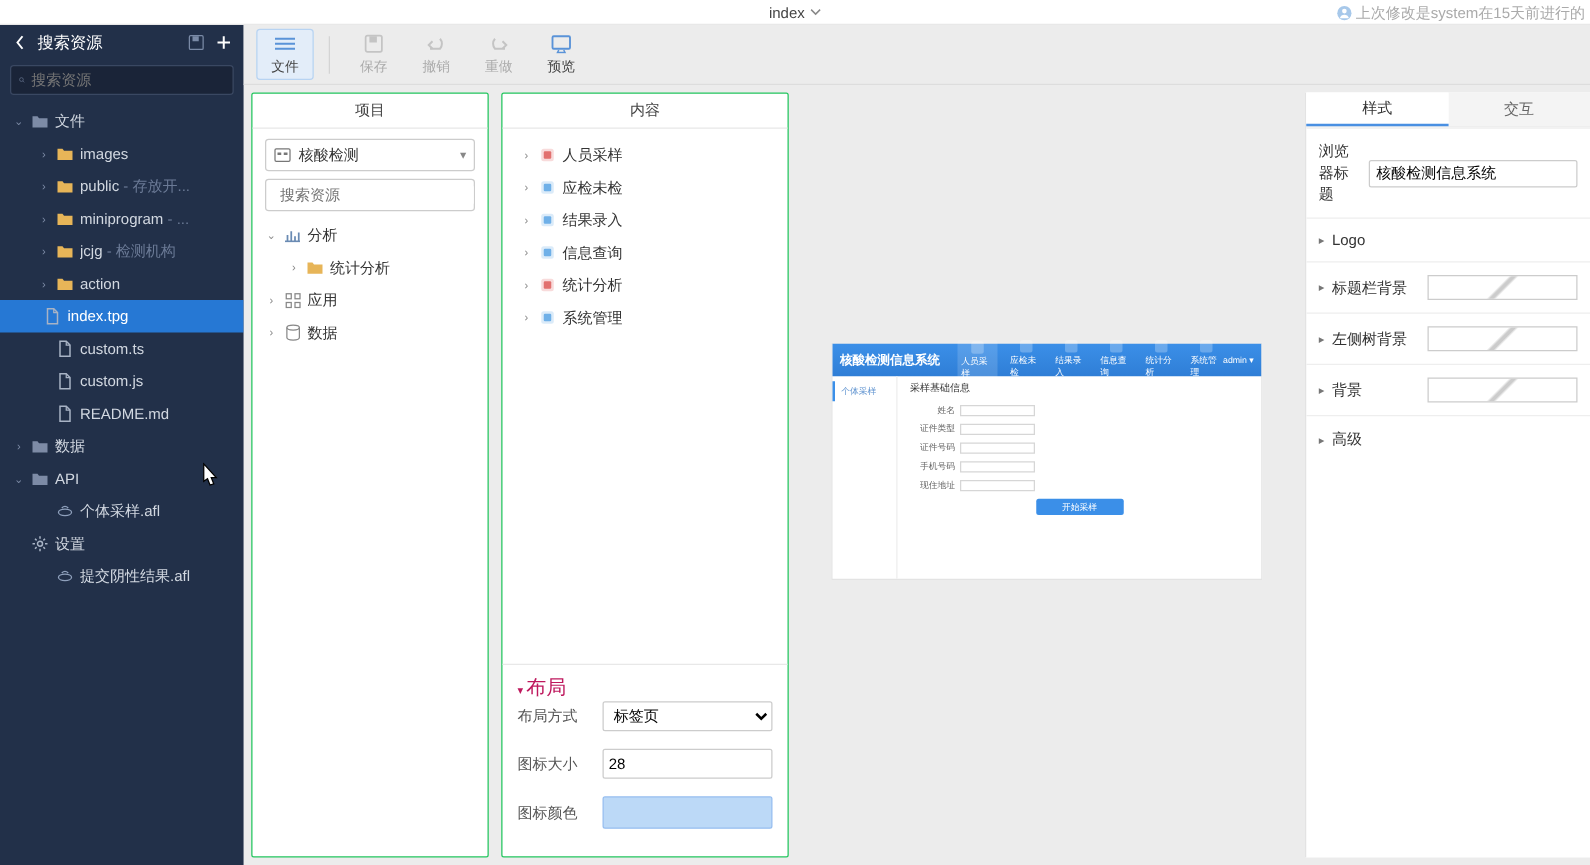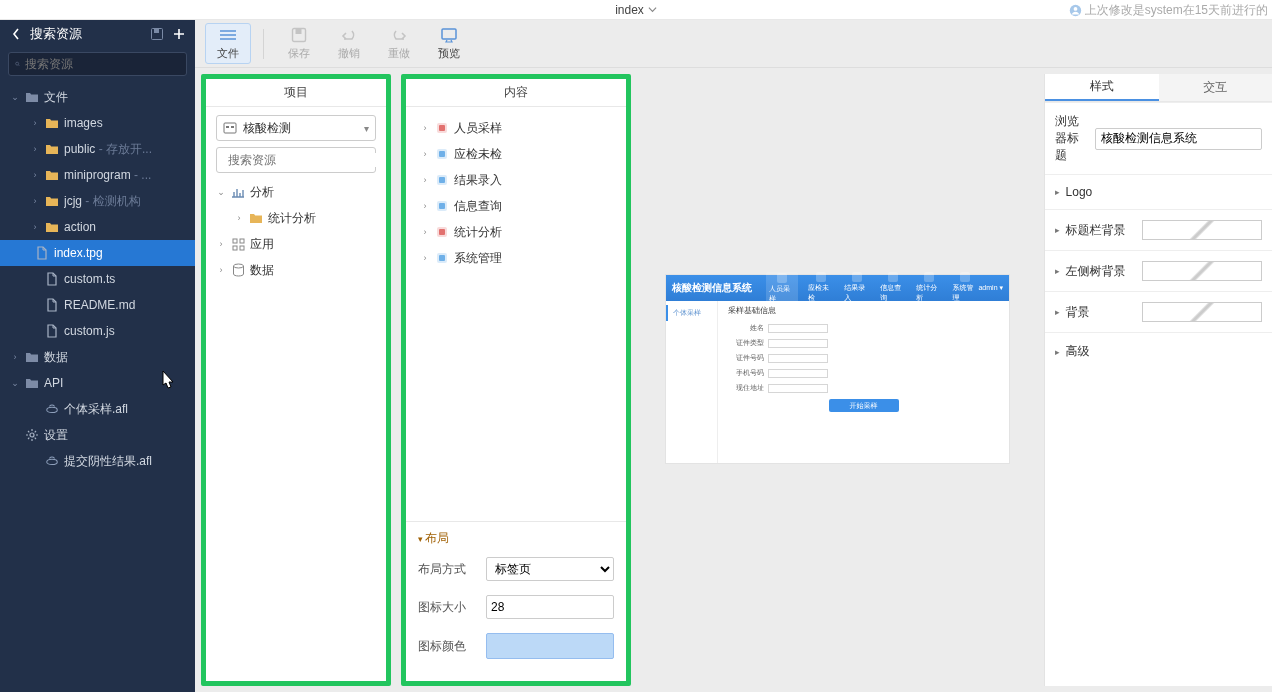--- a/index.html
+++ b/index.html
@@ -39,21 +39,21 @@
 .tbtn { width: 46px; display: flex; flex-direction: column; align-items: center; gap: 2px; cursor: pointer; padding: 2px 0; border-radius: 3px; }
 .tbtn.on { background: #e3edf9; border: 1px solid #b7d3f2; }
 .tbtn .ic { width: 20px; height: 18px; display: flex; align-items: center; justify-content: center; color: #7aa9df; }
 .tbtn .lb { font-size: 11px; color: #444; }
 .tbtn.dis .ic { color: #c4c4c4; }
 .tbtn.dis .lb { color: #aaa; }
 .tsep { width: 1px; height: 30px; background: #d4d4d4; margin: 0 8px; }
 
 .cols { flex: 1; display: flex; gap: 10px; padding: 6px 0 6px 6px; min-height: 0; }
 
-.panel { background: #fff; border: 5px solid #22c55e; border-radius: 2px; display: flex; flex-direction: column; }
+.panel { background: #fff; border: 1px solid #22c55e; border-radius: 2px; display: flex; flex-direction: column; }
 .panel-h { height: 28px; border-bottom: 1px solid #e8e8e8; display: flex; align-items: center; justify-content: center; font-size: 12px; color: #444; }
 
 .col1 { width: 190px; }
 .col1 .selwrap { padding: 8px 10px 6px; }
 .select { height: 26px; border: 1px solid #ccc; border-radius: 3px; display: flex; align-items: center; padding: 0 6px; gap: 6px; cursor: pointer; background: #fff; }
 .select .txt { flex: 1; }
 .select .dd { color: #888; font-size: 10px; }
 .psearch { margin: 0 10px; height: 26px; border: 1px solid #ccc; border-radius: 3px; display: flex; align-items: center; padding: 0 6px; gap: 5px; color: #999; }
 .psearch input { flex: 1; border: none; outline: none; font-size: 12px; }
 .ptree { padding: 6px 4px; }
@@ -61,21 +61,21 @@
 .pn .chev { width: 10px; font-size: 9px; color: #888; text-align: center; }
 .pn .ic { width: 16px; height: 14px; display: flex; align-items: center; justify-content: center; }
 
 .col2 { width: 230px; }
 .ctree { padding: 8px 4px; flex: 1; }
 .cn { height: 26px; display: flex; align-items: center; gap: 4px; cursor: pointer; }
 .cn .chev { width: 10px; font-size: 9px; color: #888; text-align: center; }
 .cn .ic { width: 16px; height: 14px; display: flex; align-items: center; justify-content: center; }
 
 .layout-sec { border-top: 1px solid #e8e8e8; padding: 8px 12px; }
-.layout-sec .sec-h { font-size: 12px; color: #a16207; margin-bottom: 10px; }
+.layout-sec .sec-h { font-size: 16px; color: #be185d; }
 .layout-sec .sec-h::before { content: "▾ "; font-size: 9px; }
 .frow { display: flex; align-items: center; margin-bottom: 14px; }
 .frow .fl { width: 68px; color: #555; }
 .frow .fc { flex: 1; }
 .frow select, .frow input[type=number] { width: 100%; height: 24px; border: 1px solid #ccc; border-radius: 2px; padding: 0 4px; font-size: 12px; background: #fff; }
 .color-box { width: 100%; height: 26px; border: 1px solid #95bdef; background: #bcd9f7; border-radius: 2px; }
 
 .col3 { flex: 1; display: flex; align-items: flex-start; justify-content: center; padding-top: 200px; }
 .preview { width: 345px; height: 190px; background: #fff; border: 1px solid #e3e3e3; display: flex; flex-direction: column; }
 .pv-head { height: 26px; background: linear-gradient(#3b8fe8,#2f7ed6); color: #fff; display: flex; align-items: center; font-size: 9px; padding: 0 6px; }
@@ -249,31 +249,31 @@
           <span class="lab">custom.ts</span>
         </div>
         <div class="tn" style="padding-left: 30px;">
           <span class="chev"></span>
           <span class="ico file-ico">
             <svg viewBox="0 0 12 14">
               <path d="M2 1h5l3 3v9H2z" fill="none" stroke="#a8b3c5" stroke-width="1.2"></path>
               <path d="M7 1v3h3" fill="none" stroke="#a8b3c5"></path>
             </svg>
           </span>
-          <span class="lab">README.md</span>
+          <span class="lab">custom.js</span>
         </div>
         <div class="tn" style="padding-left: 30px;">
           <span class="chev"></span>
           <span class="ico file-ico">
             <svg viewBox="0 0 12 14">
               <path d="M2 1h5l3 3v9H2z" fill="none" stroke="#a8b3c5" stroke-width="1.2"></path>
               <path d="M7 1v3h3" fill="none" stroke="#a8b3c5"></path>
             </svg>
           </span>
-          <span class="lab">custom.js</span>
+          <span class="lab">README.md</span>
         </div>
         <div class="tn" style="padding-left: 10px;">
           <span class="chev">›</span>
           <span class="ico file-ico">
             <svg viewBox="0 0 14 12">
               <path d="M1 2h4l1.2 1.5H13v7.5H1z" fill="#7d8ba6"></path>
             </svg>
           </span>
           <span class="lab">数据</span>
         </div>

